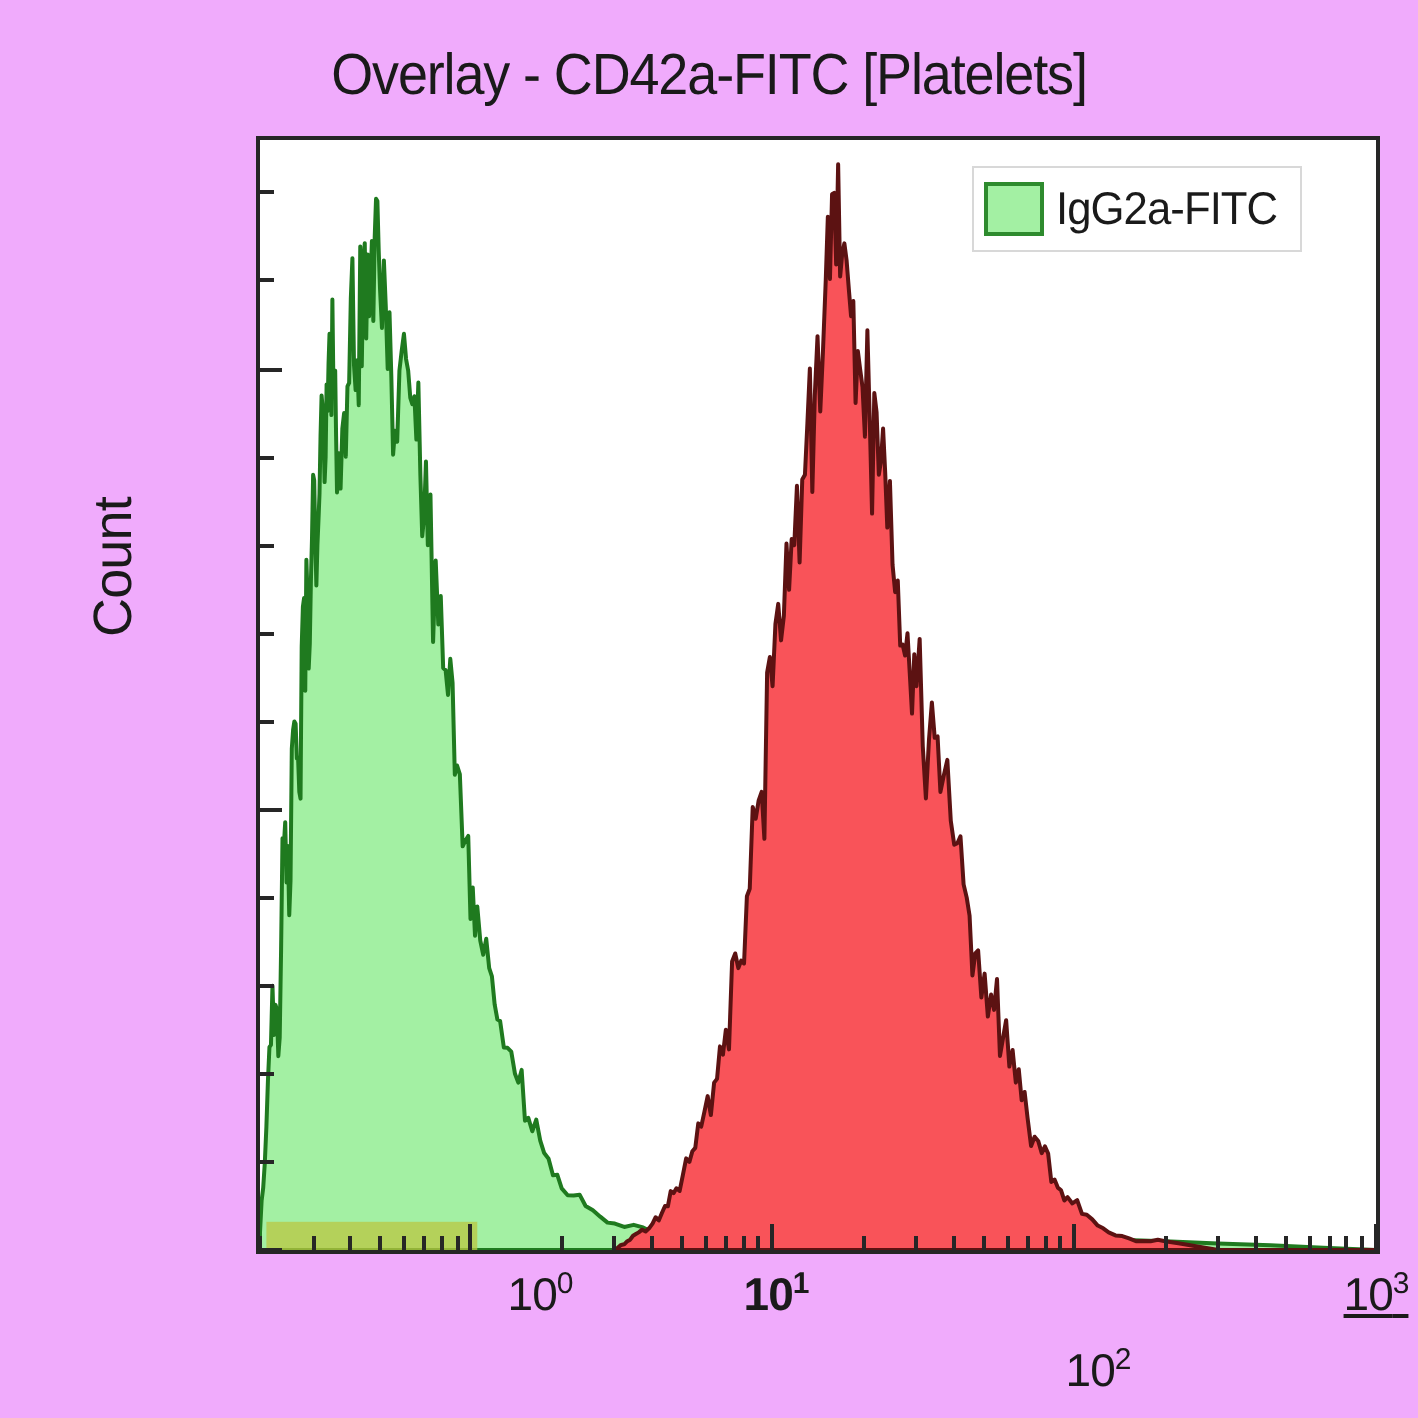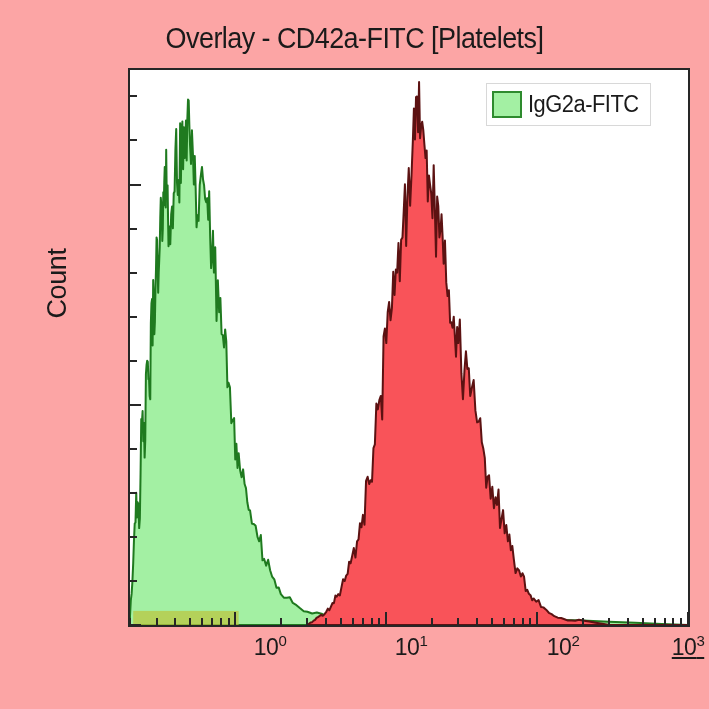--- a/index.html
+++ b/index.html
@@ -4,21 +4,21 @@
 <style>
   html, body {
     margin: 0;
     padding: 0;
     background: #ffffff;
   }
   #root {
     position: relative;
     width: 709px;
     height: 709px;
-    background: #fca5a5;
+    background: #f0abfc;
     font-family: "Liberation Sans", sans-serif;
     overflow: hidden;
   }
 
   
   #chart-title {
     position: absolute;
     left: 0;
     top: 22px;
     width: 709px;
@@ -156,22 +156,22 @@
   <div id="y-axis-label">Count</div>
 
   <div id="y-tick-labels">
     
     
     
   </div>
 
   <div id="x-tick-labels">
     <div class="xtick-label" style="left:270px;"><span>10</span><sup>0</sup></div>
-    <div class="xtick-label" style="left:411px;"><span>10</span><sup>1</sup></div>
-    <div class="xtick-label" style="left:563px;"><span>10</span><sup>2</sup></div>
+    <div class="xtick-label" style="left:388px;font-weight:bold;"><span>10</span><sup>1</sup></div>
+    <div class="xtick-label" style="left:549px;margin-top:38px;"><span>10</span><sup>2</sup></div>
     <div class="xtick-label" style="left:688px;text-decoration:underline;"><span>10</span><sup>3</sup></div>
   </div>
 
   <div id="plot-frame">
     <div id="plot-area">
       <svg class="hist" id="hist-svg" width="558" height="555">
           <path d="M 0.00 555.00 L 0.00 546.19 L 0.80 530.39 L 1.60 523.93 L 2.40 511.61 L 3.20 493.33 L 3.96 470.62 L 4.72 453.52 L 5.48 452.43 L 6.24 422.86 L 6.97 447.49 L 7.70 432.34 L 8.43 434.57 L 9.16 458.10 L 9.85 448.79 L 10.55 404.57 L 11.25 349.09 L 11.94 352.38 L 12.61 341.12 L 13.28 371.28 L 13.95 353.02 L 14.62 387.62 L 15.26 370.17 L 15.90 304.27 L 16.55 294.96 L 17.19 290.71 L 17.81 291.83 L 18.42 309.24 L 19.04 308.80 L 19.66 325.95 L 20.26 329.31 L 20.85 253.22 L 21.45 233.42 L 22.04 229.05 L 22.62 275.41 L 23.19 209.93 L 23.77 227.90 L 24.34 264.29 L 24.90 251.66 L 25.45 220.46 L 26.01 198.90 L 26.56 167.38 L 27.10 170.24 L 27.64 199.19 L 28.18 222.75 L 28.71 202.62 L 29.23 190.14 L 29.75 176.89 L 30.27 147.98 L 30.79 127.74 L 31.30 133.58 L 31.80 146.98 L 32.30 171.05 L 32.81 158.57 L 33.30 122.20 L 33.79 135.46 L 34.27 111.90 L 34.76 96.90 L 35.24 108.80 L 35.71 137.55 L 36.19 79.78 L 36.66 118.93 L 37.12 116.38 L 37.59 115.30 L 38.05 148.28 L 38.51 176.19 L 39.39 156.58 L 40.28 174.31 L 41.17 144.41 L 42.05 136.55 L 42.89 158.35 L 43.73 123.23 L 44.57 121.48 L 45.41 79.29 L 46.21 59.10 L 47.01 112.72 L 47.81 125.01 L 48.61 110.12 L 49.37 132.58 L 50.13 53.27 L 50.89 113.11 L 51.66 61.67 L 52.38 51.57 L 53.11 99.27 L 53.84 57.20 L 54.57 88.10 L 55.26 70.47 L 55.96 50.45 L 56.66 90.49 L 57.36 48.45 L 58.02 29.43 L 58.69 30.55 L 59.36 55.46 L 60.03 74.88 L 60.98 93.97 L 61.94 60.19 L 62.89 83.16 L 63.85 114.52 L 64.75 86.11 L 65.65 117.72 L 66.55 157.32 L 67.46 145.36 L 68.59 150.89 L 69.72 115.19 L 70.85 105.34 L 71.98 96.90 L 73.03 109.52 L 74.09 115.28 L 75.15 128.97 L 76.20 132.14 L 77.20 128.13 L 78.19 149.80 L 79.18 121.23 L 80.18 167.38 L 81.11 198.12 L 82.05 188.16 L 82.98 160.72 L 83.92 202.62 L 85.23 177.24 L 86.54 251.03 L 87.85 210.30 L 89.16 242.26 L 90.38 228.00 L 91.59 264.01 L 92.81 265.16 L 94.02 277.50 L 95.15 259.41 L 96.28 271.32 L 97.41 317.36 L 98.54 312.74 L 99.93 317.23 L 101.33 353.17 L 102.72 350.23 L 104.12 347.98 L 105.25 389.53 L 106.38 373.75 L 107.51 397.88 L 108.64 383.21 L 110.13 400.25 L 111.62 407.36 L 113.11 399.38 L 114.60 414.05 L 115.96 418.18 L 117.33 432.24 L 118.70 439.78 L 120.06 440.48 L 121.92 453.71 L 123.77 453.93 L 125.63 455.78 L 127.49 466.90 L 129.15 471.31 L 130.82 464.95 L 132.49 490.35 L 134.15 488.93 L 136.14 495.62 L 138.13 489.78 L 140.12 500.29 L 142.10 506.55 L 144.29 509.34 L 146.48 517.68 L 148.67 517.41 L 150.85 524.17 L 153.84 527.65 L 156.83 527.72 L 159.81 527.34 L 162.80 532.98 L 166.45 535.14 L 170.11 538.33 L 173.76 541.31 L 177.42 541.79 L 182.13 543.48 L 186.84 542.43 L 191.55 543.72 L 196.26 546.19 L 202.90 544.82 L 209.55 545.33 L 216.19 547.18 L 222.83 546.19 L 231.19 546.04 L 239.56 547.49 L 247.93 549.40 L 256.29 550.60 L 267.65 549.97 L 279.00 551.11 L 290.35 551.20 L 301.71 550.60 L 319.70 550.83 L 337.69 549.97 L 355.69 550.97 L 373.68 550.60 L 393.40 551.02 L 413.12 551.25 L 432.84 549.97 L 452.56 550.60 L 478.92 551.73 L 505.28 552.64 L 531.64 553.88 L 558.00 555.00 L 558.00 555.00 Z" fill="#A3F0A3" stroke="#1F7A1F" stroke-width="2" stroke-linejoin="round"></path>
           <path d="M 177.42 555.00 L 177.42 555.00 L 178.98 553.73 L 180.54 552.46 L 182.10 552.15 L 183.66 550.60 L 185.09 549.83 L 186.51 547.88 L 187.94 547.03 L 189.36 546.19 L 191.09 544.83 L 192.81 545.76 L 194.54 544.17 L 196.26 541.79 L 197.83 538.61 L 199.39 540.22 L 200.95 536.54 L 202.51 532.98 L 203.93 533.18 L 205.36 525.57 L 206.78 526.58 L 208.21 524.17 L 209.83 525.46 L 211.45 517.41 L 213.08 509.20 L 214.70 510.95 L 216.18 505.64 L 217.65 503.93 L 219.13 491.69 L 220.61 493.33 L 222.22 485.82 L 223.83 478.07 L 225.44 487.53 L 227.06 471.31 L 228.52 469.44 L 229.99 453.19 L 231.46 457.34 L 232.93 444.88 L 234.49 454.69 L 236.05 410.75 L 237.61 406.74 L 239.17 414.05 L 240.60 410.30 L 242.02 411.75 L 243.45 378.15 L 244.87 374.40 L 246.36 333.49 L 247.85 339.38 L 249.34 330.20 L 250.83 325.95 L 252.20 349.39 L 253.56 266.34 L 254.93 258.51 L 256.29 273.10 L 257.71 242.03 L 259.12 231.93 L 260.53 250.19 L 261.94 237.86 L 263.24 201.79 L 264.54 224.92 L 265.84 199.49 L 267.14 202.62 L 268.47 172.88 L 269.80 211.23 L 271.13 169.73 L 272.47 167.38 L 273.70 141.68 L 274.93 114.25 L 276.16 176.02 L 277.40 127.74 L 278.76 98.07 L 280.13 135.69 L 281.49 105.49 L 282.86 70.48 L 283.92 38.39 L 284.97 69.49 L 286.03 27.13 L 287.09 26.43 L 288.08 62.27 L 289.07 12.09 L 290.07 68.23 L 291.06 57.26 L 292.18 51.69 L 293.29 60.14 L 294.41 74.49 L 295.53 88.10 L 296.66 80.46 L 297.79 131.51 L 298.92 105.48 L 300.05 114.52 L 301.26 123.56 L 302.47 148.32 L 303.69 95.14 L 304.90 140.95 L 306.03 186.81 L 307.16 126.51 L 308.29 136.14 L 309.42 167.38 L 310.48 160.61 L 311.54 144.26 L 312.59 166.19 L 313.65 193.81 L 314.96 170.44 L 316.27 212.38 L 317.58 226.08 L 318.89 220.24 L 320.11 252.80 L 321.32 252.27 L 322.54 257.76 L 323.75 246.67 L 324.88 266.55 L 326.01 286.80 L 327.14 257.12 L 328.27 273.10 L 329.83 249.46 L 331.39 303.18 L 332.95 329.21 L 334.51 299.52 L 335.94 281.24 L 337.36 298.93 L 338.79 298.22 L 340.21 325.95 L 341.94 317.55 L 343.67 309.94 L 345.39 340.40 L 347.12 352.38 L 348.68 351.65 L 350.24 348.17 L 351.80 372.20 L 353.36 378.81 L 354.79 387.89 L 356.21 417.74 L 357.64 406.73 L 359.06 405.24 L 360.68 428.69 L 362.31 416.81 L 363.93 438.28 L 365.55 427.26 L 367.03 434.94 L 368.51 419.49 L 369.98 457.99 L 371.46 449.29 L 373.07 440.11 L 374.68 463.31 L 376.30 454.98 L 377.91 471.31 L 379.38 464.60 L 380.84 480.17 L 382.31 475.97 L 383.78 488.93 L 385.55 503.04 L 387.32 498.35 L 389.10 500.46 L 390.87 506.55 L 392.47 503.20 L 394.07 506.77 L 395.67 520.96 L 397.27 519.76 L 398.90 523.80 L 400.53 525.15 L 402.16 530.24 L 403.79 528.57 L 406.19 531.72 L 408.59 530.09 L 410.99 536.94 L 413.39 537.38 L 416.13 539.68 L 418.86 542.78 L 421.60 544.16 L 424.34 546.19 L 427.74 547.71 L 431.14 548.05 L 434.54 549.24 L 437.94 550.60 L 441.59 550.46 L 445.25 550.65 L 448.90 549.85 L 452.56 550.60 L 459.20 551.61 L 465.84 552.72 L 472.48 553.85 L 479.12 555.00 L 487.49 555.00 L 495.86 555.00 L 504.22 555.00 L 512.59 555.00 L 523.94 555.00 L 535.29 555.00 L 546.65 555.00 L 558.00 555.00 L 558.00 555.00 Z" fill="#F95359" stroke="#5C1212" stroke-width="2" stroke-linejoin="round"></path>
           <rect x="3.1964651963020785" y="540.9047619047619" width="105.44158562040292" height="14.095238095238074" fill="#B9C742" opacity="0.75"></rect>
         </svg>

